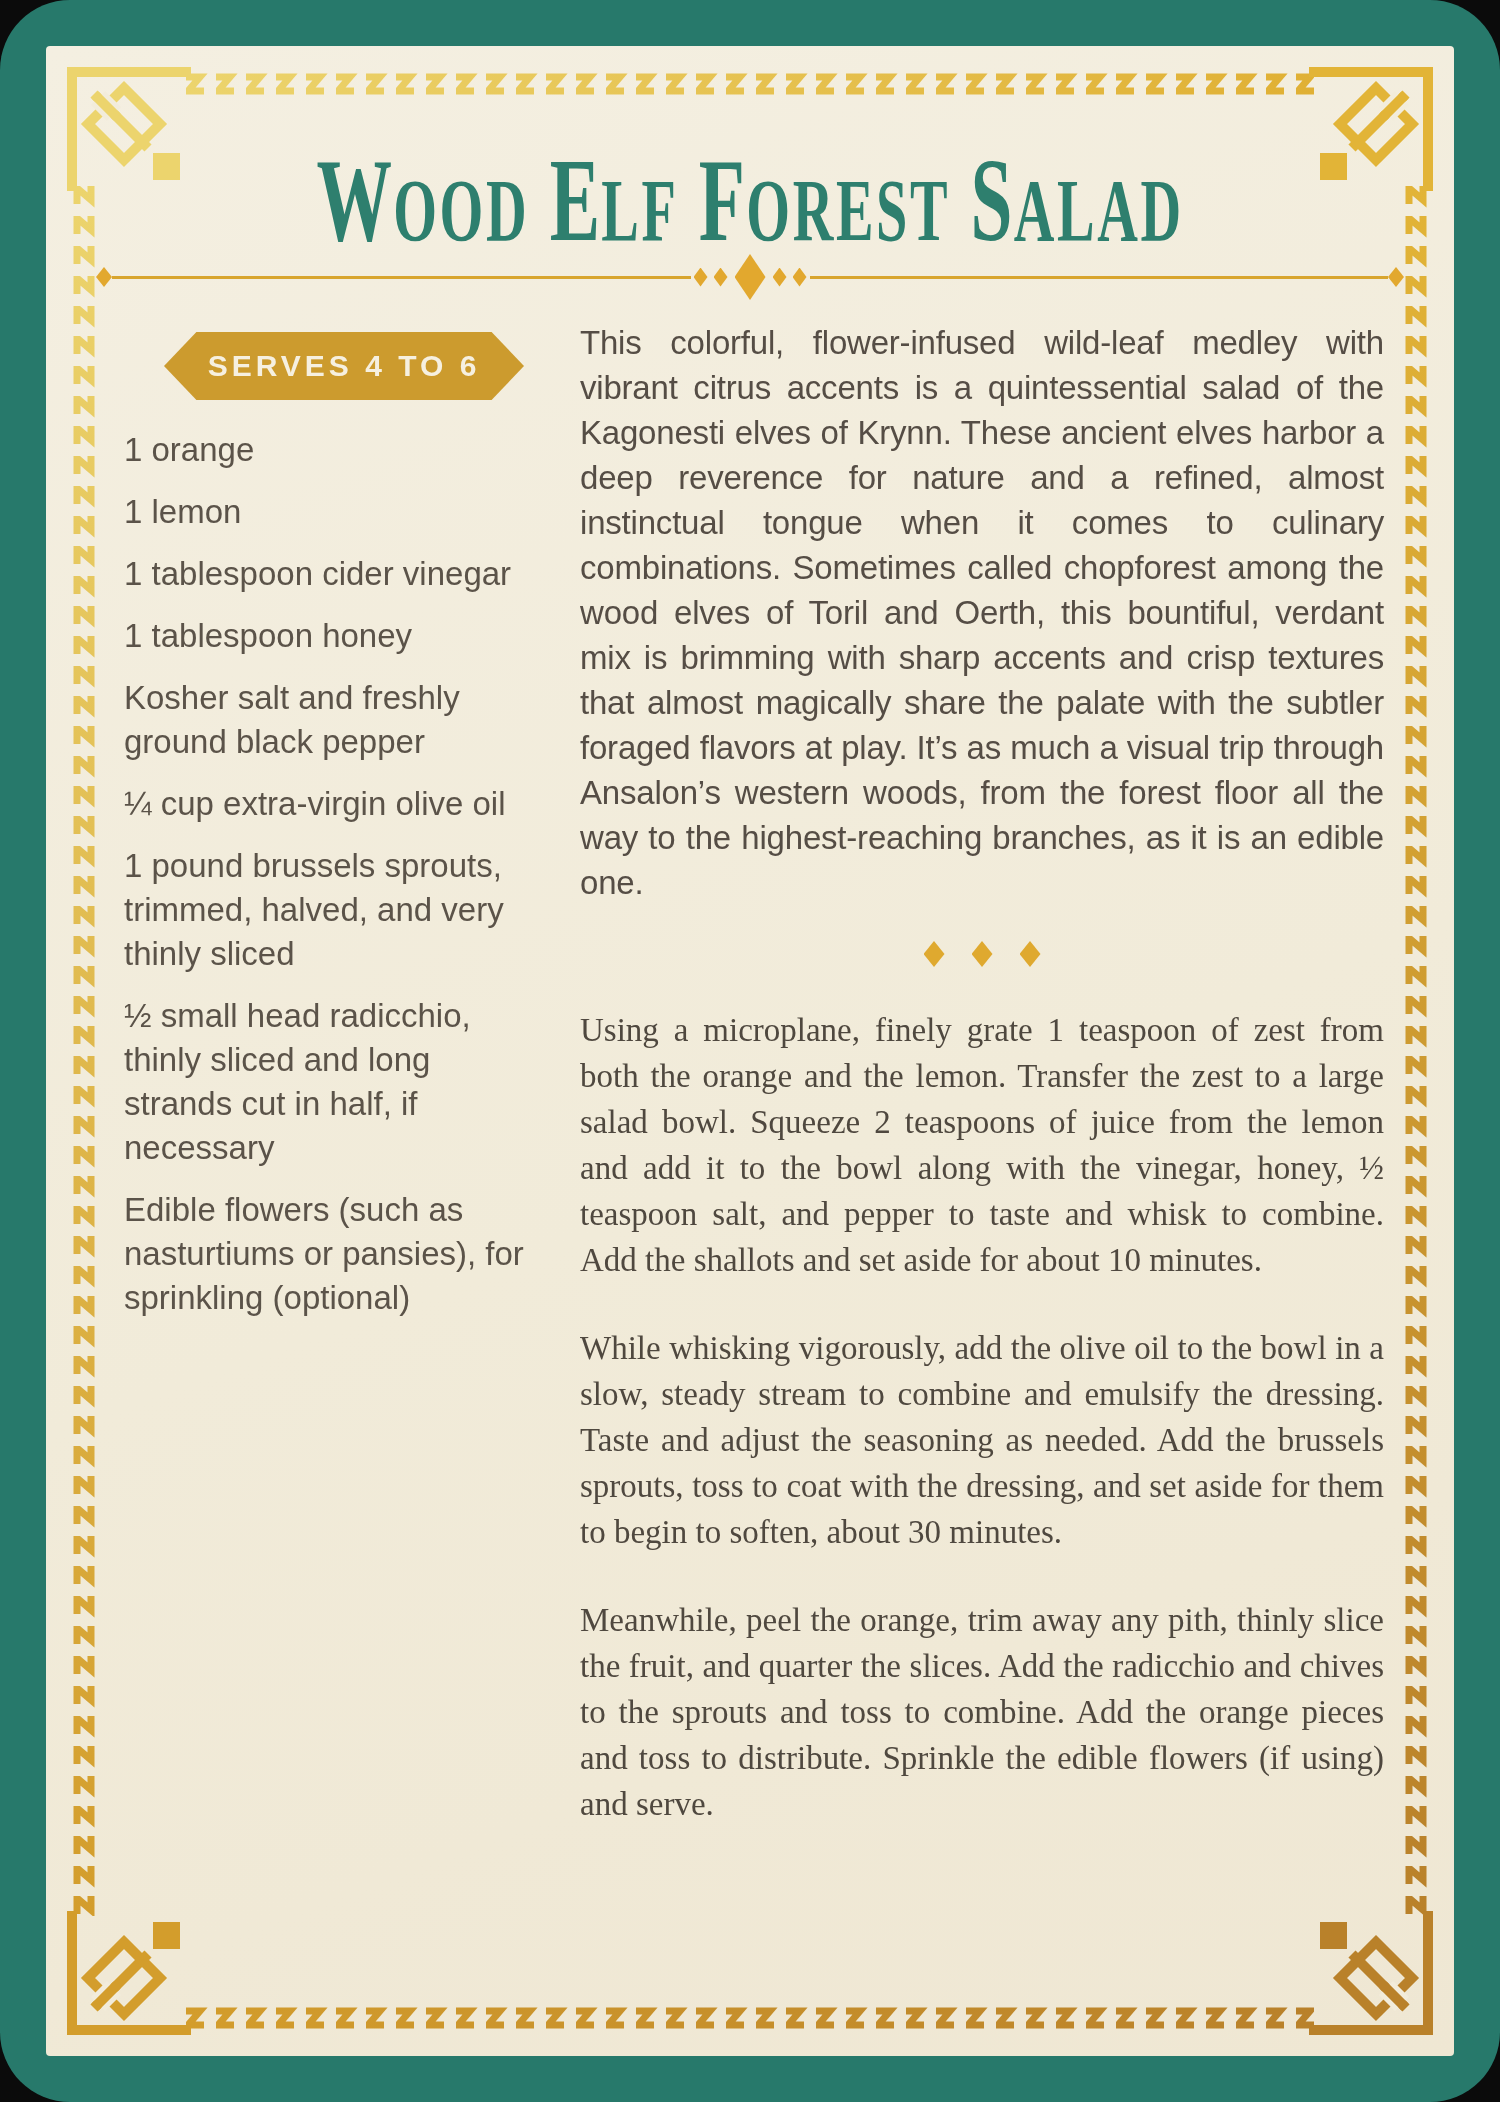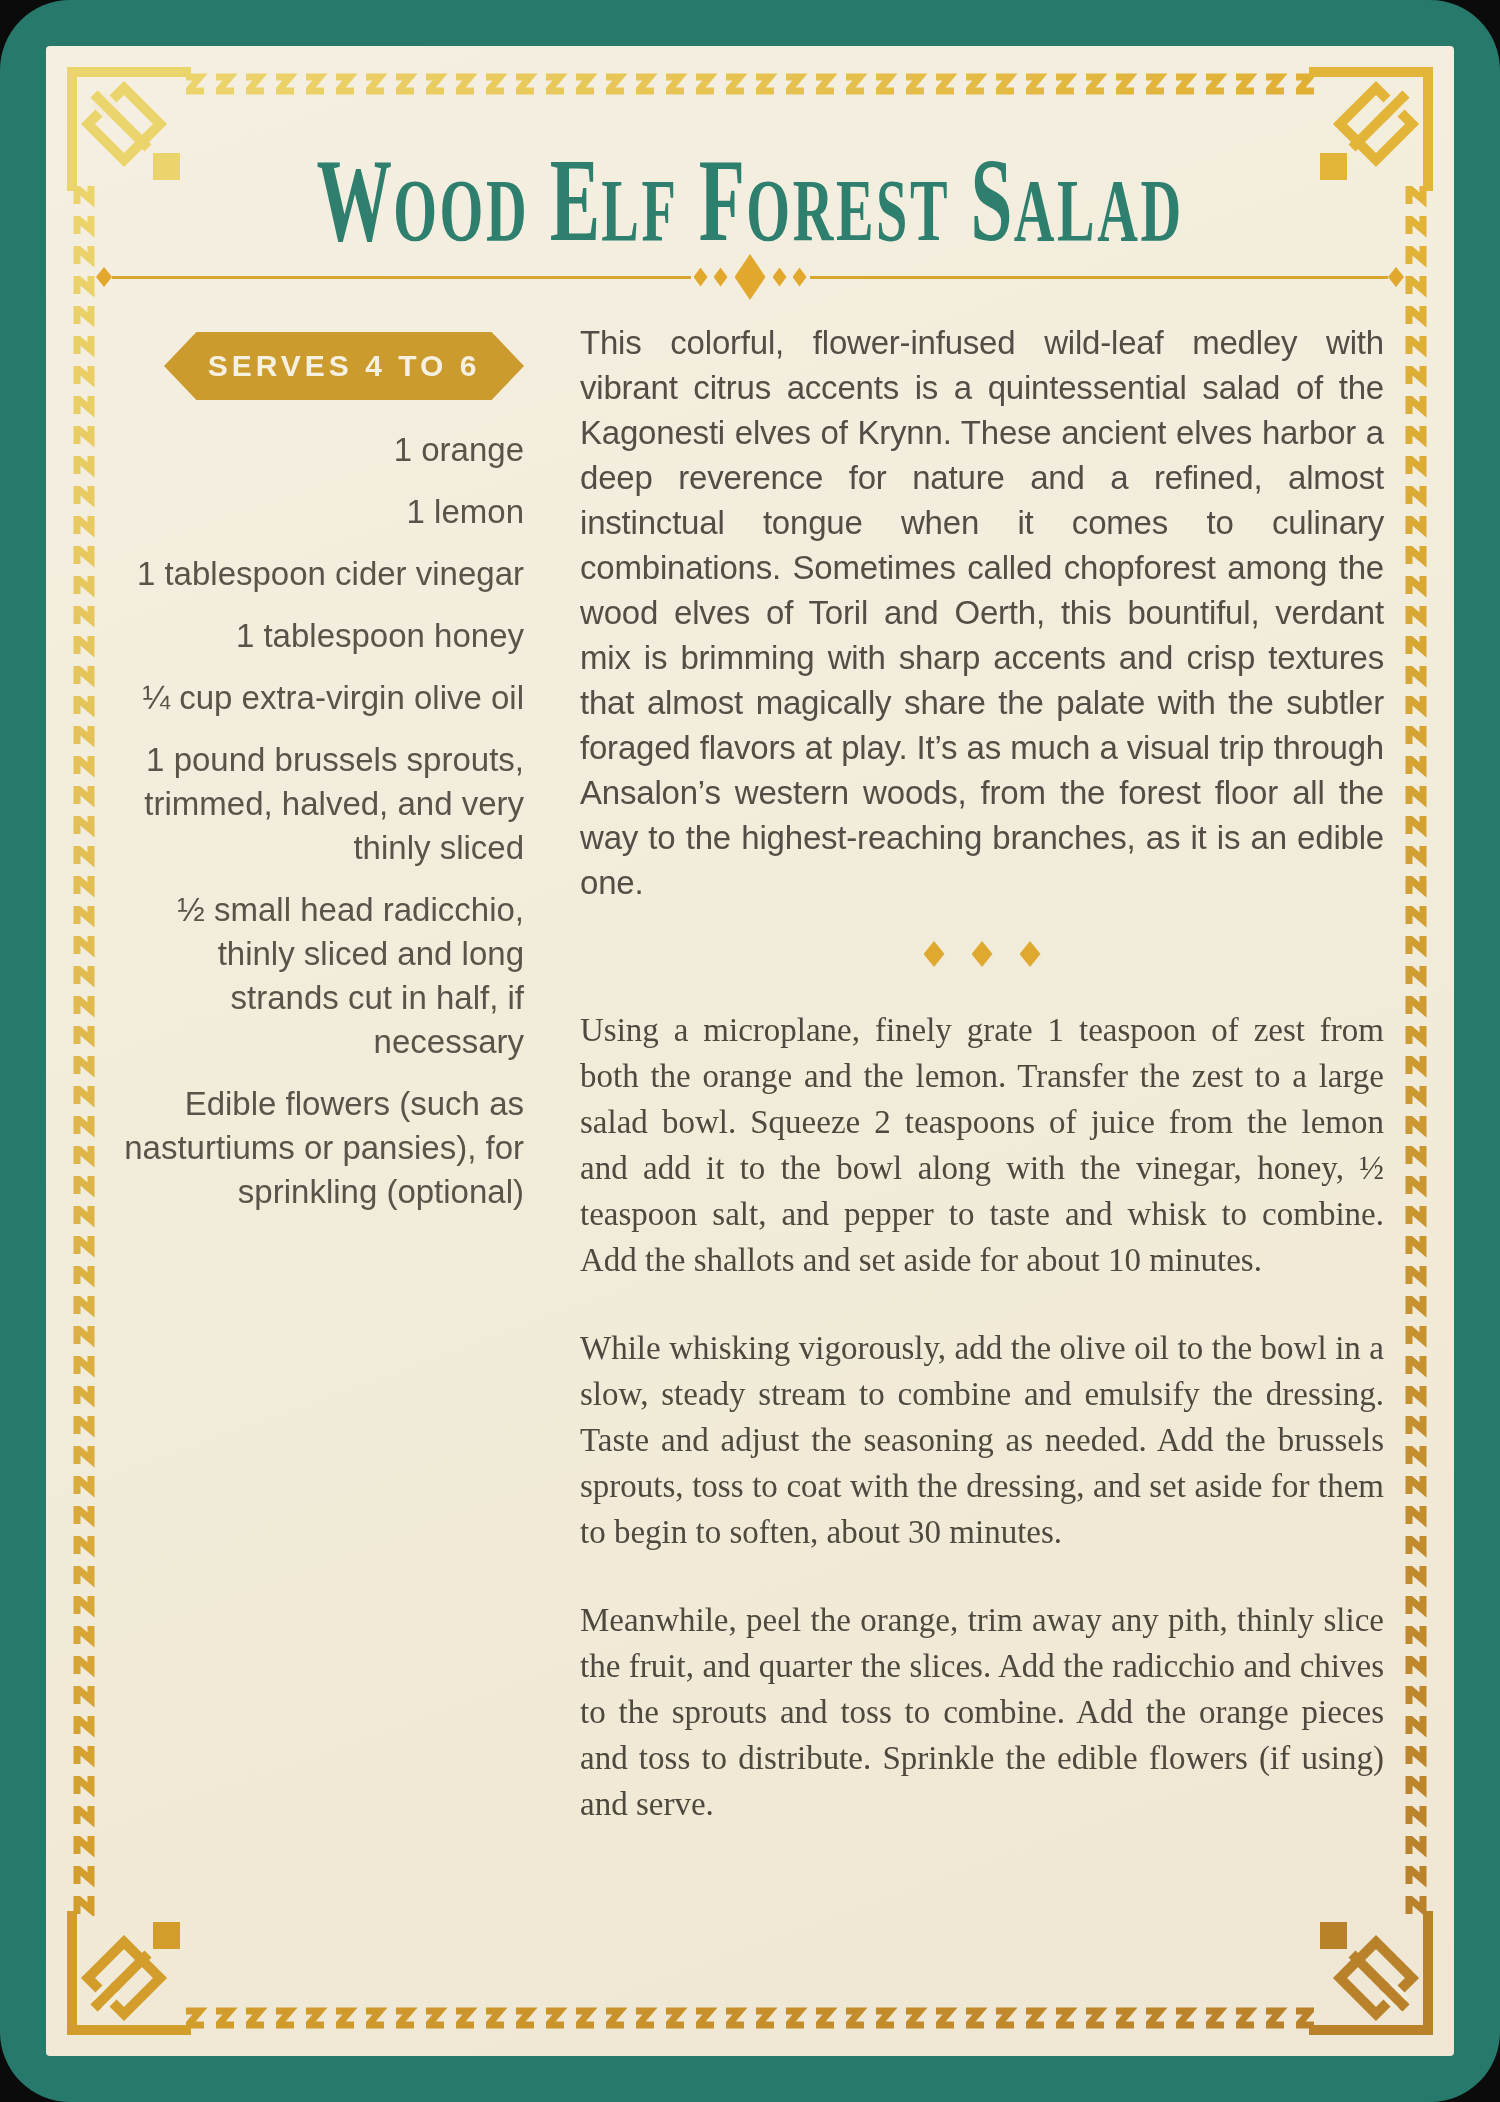--- a/index.html
+++ b/index.html
@@ -67,21 +67,21 @@
     width:360px;height:68px;
     margin:12px 0 28px 40px;
     background:#cc9b2e;
     clip-path:polygon(0 50%,9% 0,91% 0,100% 50%,91% 100%,9% 100%);
     display:flex;align-items:center;justify-content:center;
     color:#f6f0e0;font-weight:700;font-size:30px;letter-spacing:4px;
   }
 
   ul.ingredients{list-style:none;margin:0;padding:0;
     font-size:33px;line-height:44px;color:#5b5349;}
-  ul.ingredients li{margin:0 0 18px;text-align:right;}
+  ul.ingredients li{margin:0 0 18px;}
 
   p.intro{
     margin:0;
     font-size:33px;line-height:45px;
     color:#554d45;text-align:justify;letter-spacing:-0.2px;
   }
 
   .sep{display:flex;justify-content:center;gap:27px;margin:36px 0 40px;}
   .sep .d{width:21px;height:26px;background:#dfa92f;
     clip-path:polygon(50% 0,100% 50%,50% 100%,0 50%);}
@@ -215,20 +215,21 @@
 
       <div class="col-left">
         <div class="badge">
           <span>SERVES 4 TO 6</span>
         </div>
         <ul class="ingredients">
           <li>1 orange</li>
           <li>1 lemon</li>
           <li>1 tablespoon cider vinegar</li>
           <li>1 tablespoon honey</li>
+          <li>Kosher salt and freshly ground black pepper</li>
           <li>¼ cup extra-virgin olive oil</li>
           <li>1 pound brussels sprouts, trimmed, halved, and very thinly sliced</li>
           <li>½ small head radicchio, thinly sliced and long strands cut in half, if necessary</li>
           <li>Edible flowers (such as nasturtiums or pansies), for sprinkling (optional)</li>
         </ul>
       </div>
 
       <div class="col-right">
         <p class="intro">This colorful, flower-infused wild-leaf medley with vibrant citrus accents is a quintessential salad of the Kagonesti elves of Krynn. These ancient elves harbor a deep reverence for nature and a refined, almost instinctual tongue when it comes to culinary combinations. Sometimes called chopforest among the wood elves of Toril and Oerth, this bountiful, verdant mix is brimming with sharp accents and crisp textures that almost magically share the palate with the subtler foraged flavors at play. It’s as much a visual trip through Ansalon’s western woods, from the forest floor all the way to the highest-reaching branches, as it is an edible one.</p>
 

